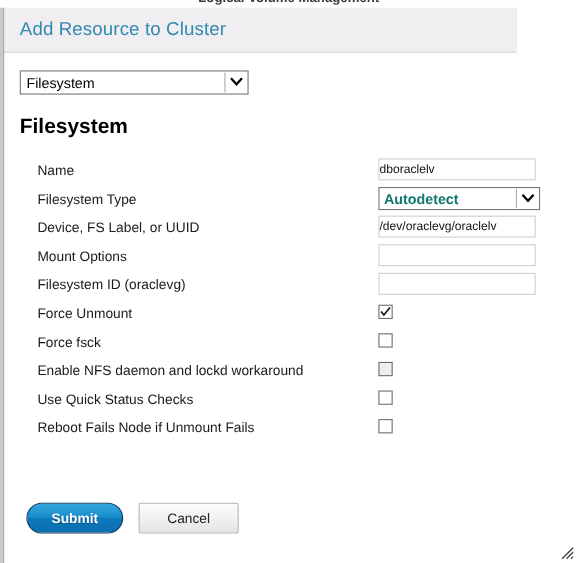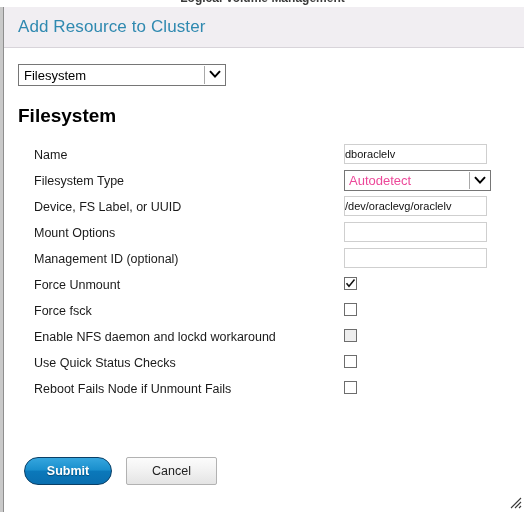--- a/index.html
+++ b/index.html
@@ -51,21 +51,21 @@
     left: 3px; top: 7px;
     width: 1px;
     height: 505px;
     background: #8e8e8e;
   }
 
   
   #panel-header {
     position: absolute;
     left: 4px; top: 7px;
-    width: 520px;
+    width: 466px;
     height: 41px;
     background: #f1eef2;
     border-bottom: 1px solid #d8d4da;
     box-sizing: border-box;
   }
   #panel-header-title {
     position: absolute;
     left: 14px;
     top: 10px;
     font-size: 17px;
@@ -169,21 +169,22 @@
     outline: none;
   }
   .fs-type-select {
     width: 147px;
     height: 21px;
     box-sizing: border-box;
     border: 1px solid #767676;
     background: #ffffff;
     position: relative;
     font-size: 13px;
-    color: #ec4899;
+    color: #0f766e;
+    font-weight: bold;
   }
   .fs-type-select .sel-text {
     position: absolute;
     left: 4px;
     top: 2px;
     white-space: nowrap;
   }
   .fs-type-select .sel-arrow-box {
     position: absolute;
     right: 1px;
@@ -303,21 +304,21 @@
       </div>
       <div class="form-row">
         <div class="row-label">Device, FS Label, or UUID</div>
         <div class="row-control"><input type="text" class="text-input" value="/dev/oraclevg/oraclelv" style=""></div>
       </div>
       <div class="form-row">
         <div class="row-label">Mount Options</div>
         <div class="row-control"><input type="text" class="text-input" value="" style=""></div>
       </div>
       <div class="form-row">
-        <div class="row-label">Management ID (optional)</div>
+        <div class="row-label">Filesystem ID (oraclevg)</div>
         <div class="row-control"><input type="text" class="text-input" value="" style=""></div>
       </div>
       <div class="form-row">
         <div class="row-label">Force Unmount</div>
         <div class="row-control">
           <div class="checkbox">
             <svg class="tick" width="11" height="11" viewBox="0 0 11 11">
               <path d="M1.5 5.2 L4 8.3 L9.5 1.6" fill="none" stroke="#111111" stroke-width="1.5"></path>
             </svg>
           </div>

